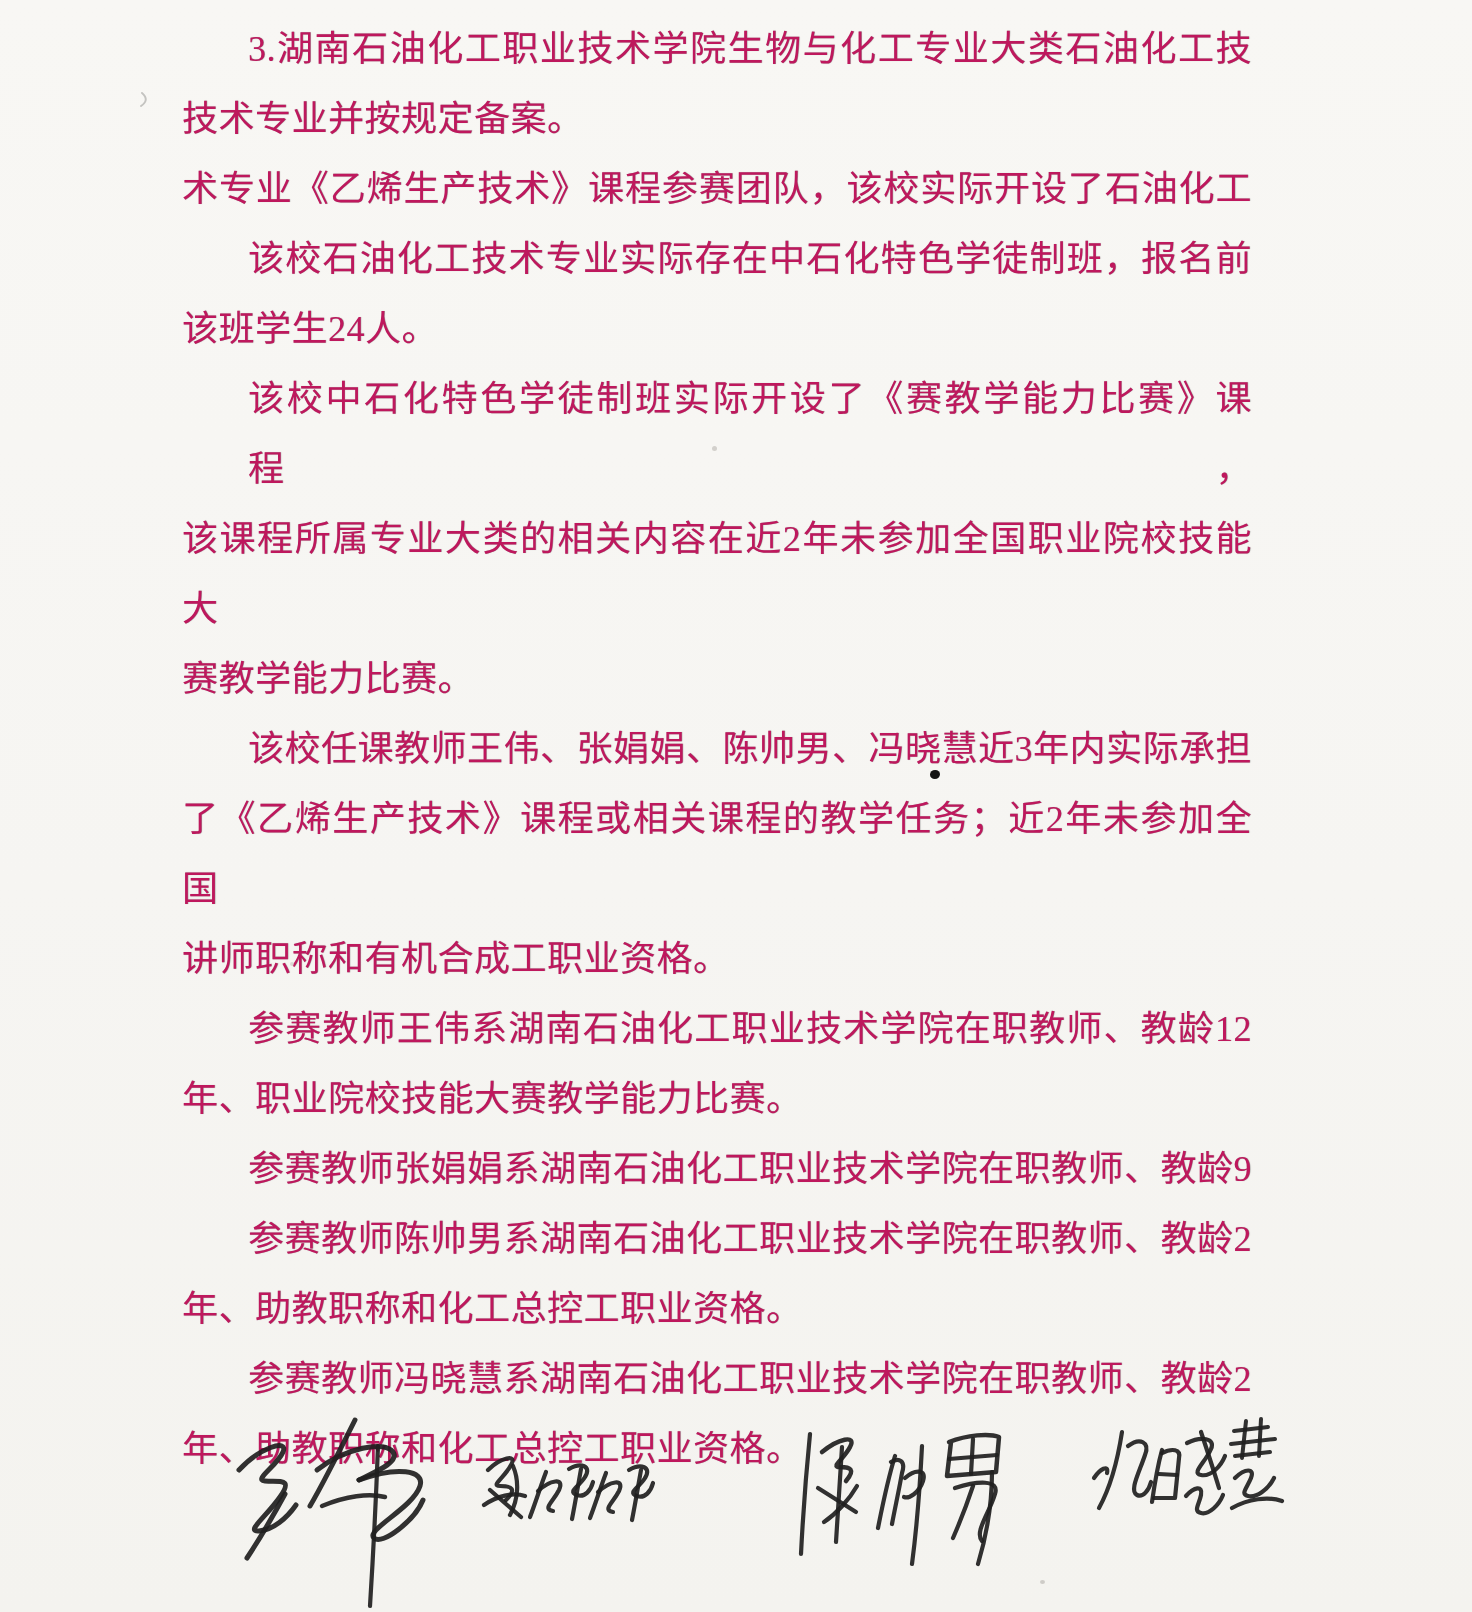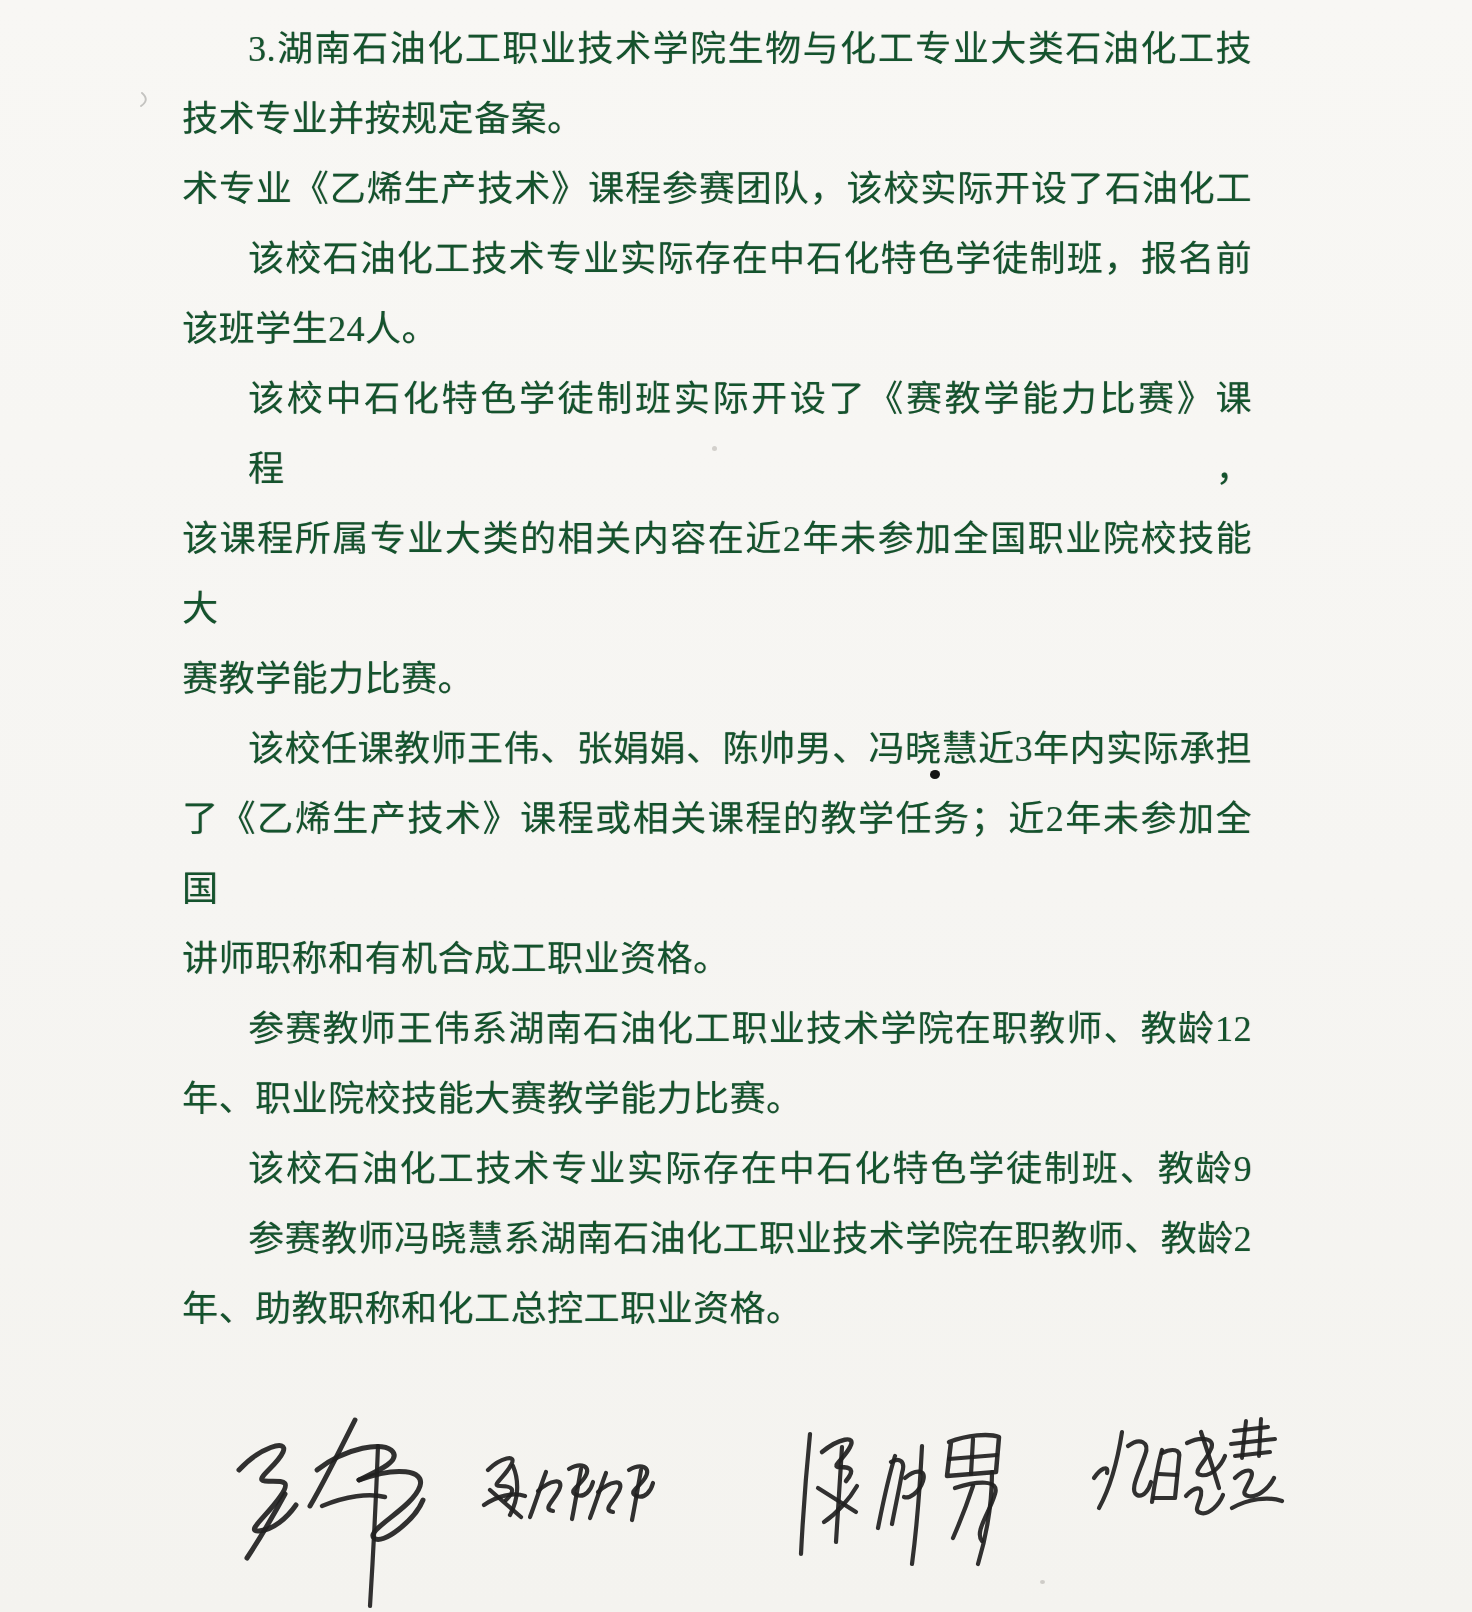--- a/index.html
+++ b/index.html
@@ -7,21 +7,21 @@
     width: 1472px; height: 1612px;
     position: relative;
     overflow: hidden;
     background: linear-gradient(180deg, #f8f7f4 0%, #f6f5f2 55%, #f4f3ef 100%);
     font-family: "Liberation Serif", "DejaVu Serif", serif;
   }
   .doc-text {
     position: absolute;
     left: 182px; top: 14px;
     width: 1070px;
-    color: #14532d;
+    color: #be185d;
   }
   .para { margin: 0; }
   .line {
     font-size: 36px;
     line-height: 70px;
     letter-spacing: 0.5px;
     text-align: justify;
     text-align-last: left;
     text-shadow: 0.4px 0.4px 0.7px rgba(50,50,50,0.45);
     white-space: normal;
@@ -64,21 +64,25 @@
     <div class="para">
       <div class="line first fill">该校任课教师王伟、张娟娟、陈帅男、冯晓慧近3年内实际承担</div>
       <div class="line fill">了《乙烯生产技术》课程或相关课程的教学任务；近2年未参加全国</div>
       <div class="line">讲师职称和有机合成工职业资格。</div>
     </div>
     <div class="para">
       <div class="line first fill">参赛教师王伟系湖南石油化工职业技术学院在职教师、教龄12</div>
       <div class="line">年、职业院校技能大赛教学能力比赛。</div>
     </div>
     <div class="para">
-      <div class="line first fill">该校石油化工技术专业实际存在中石化特色学徒制班、教龄9</div>
+      <div class="line first fill">参赛教师张娟娟系湖南石油化工职业技术学院在职教师、教龄9</div>
+    </div>
+    <div class="para">
+      <div class="line first fill">参赛教师陈帅男系湖南石油化工职业技术学院在职教师、教龄2</div>
+      <div class="line">年、助教职称和化工总控工职业资格。</div>
     </div>
     <div class="para">
       <div class="line first fill">参赛教师冯晓慧系湖南石油化工职业技术学院在职教师、教龄2</div>
       <div class="line">年、助教职称和化工总控工职业资格。</div>
     </div>
   </div>
 
 <div class="signature-row">
 
   <svg class="sig" role="img" style="left:225px; top:1408px;" width="215" height="205" viewBox="0 0 215 205" aria-label="王伟">

